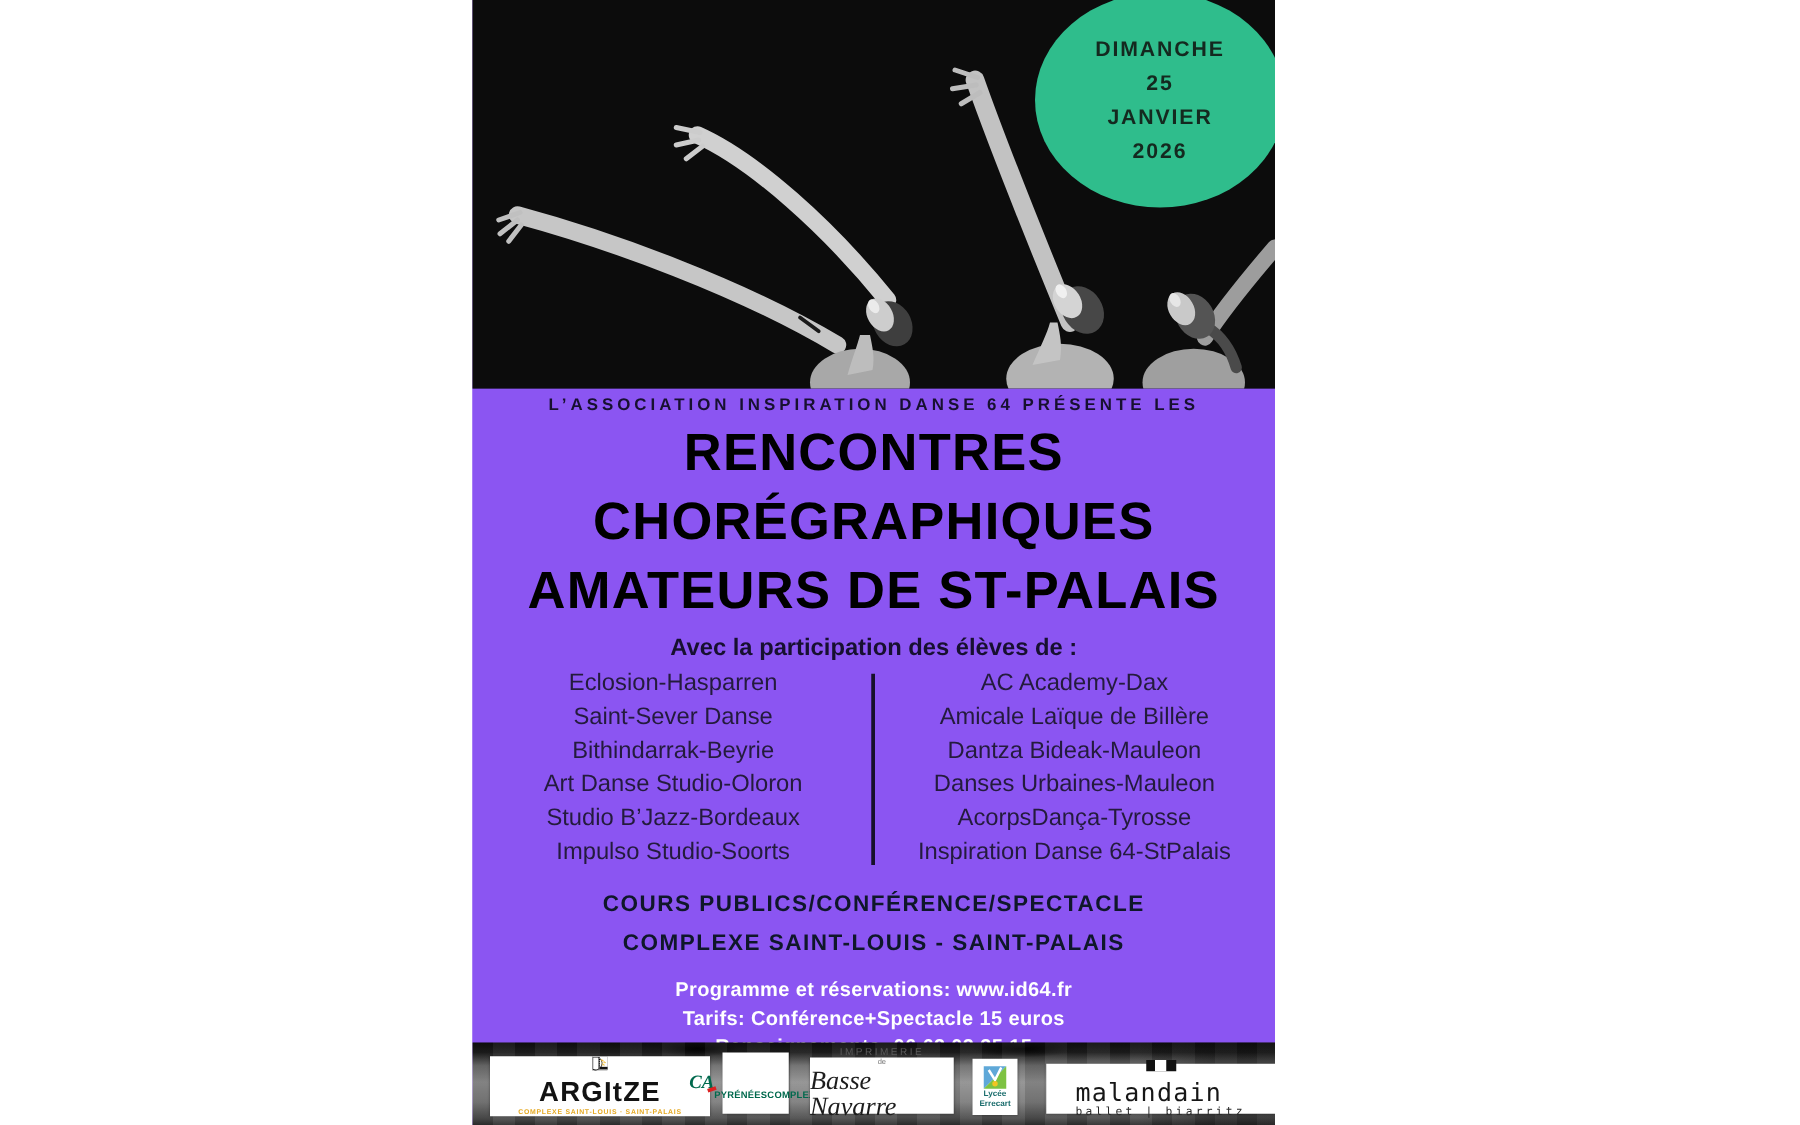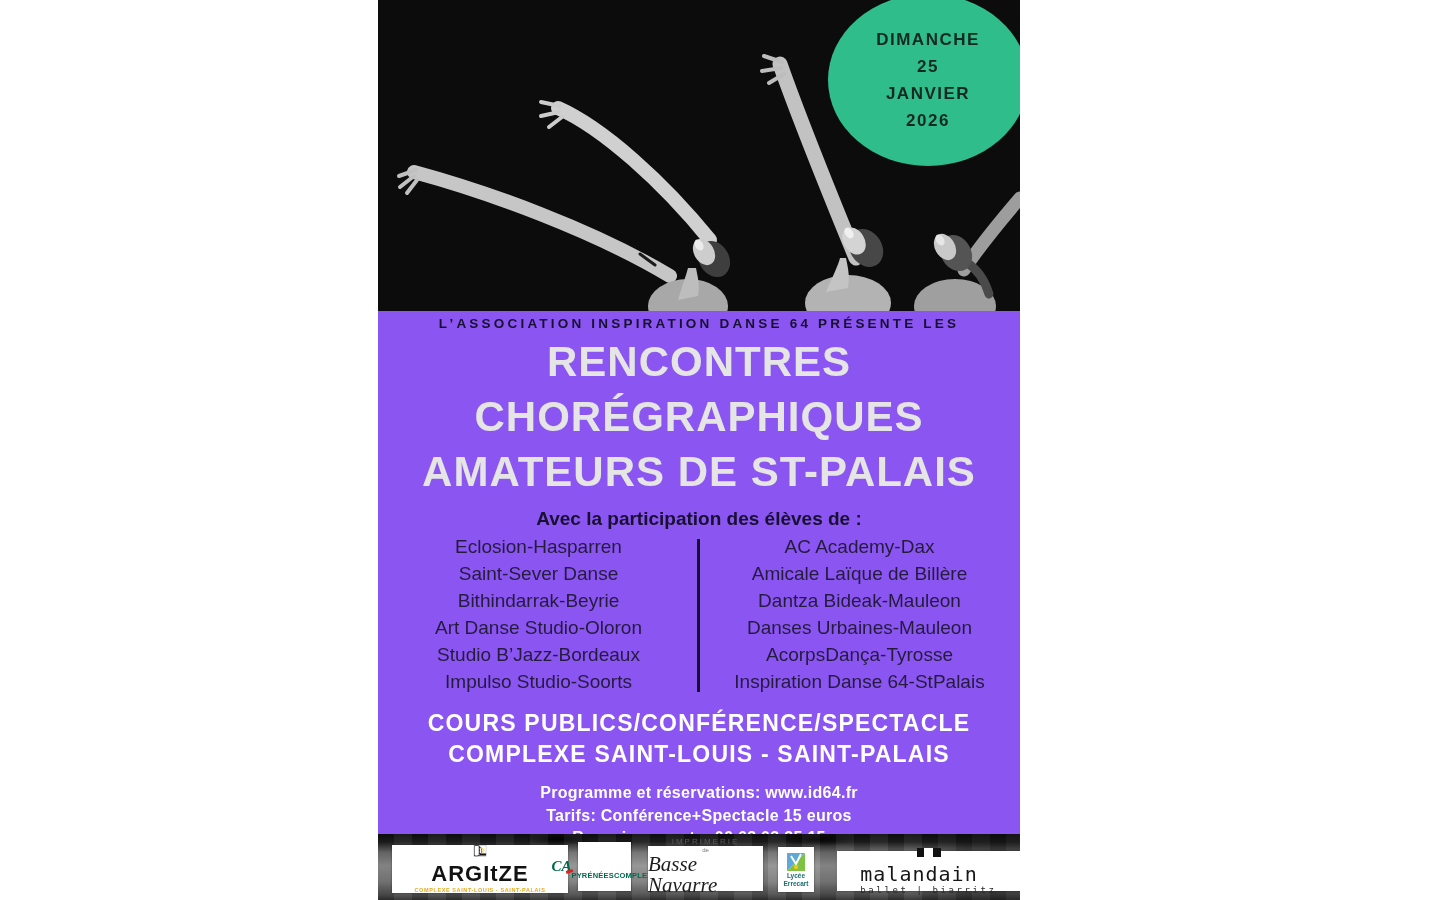--- a/index.html
+++ b/index.html
@@ -17,26 +17,26 @@
   .photo svg{position:absolute;left:0;top:0;}
   .date-badge{position:absolute;left:450px;top:-6px;width:200px;height:172px;border-radius:50%;
     background:var(--green);display:flex;flex-direction:column;align-items:center;justify-content:center;z-index:3;}
   .date-badge span{display:block;font-size:17px;font-weight:bold;letter-spacing:1.5px;
     line-height:27px;color:var(--badge-text);text-align:center;}
 
   
   .body-purple{position:absolute;left:0;top:311px;width:642px;height:523px;background:var(--purple);
     text-align:center;color:var(--white);}
   .presenter{padding-top:5px;font-size:13.5px;font-weight:bold;letter-spacing:3.2px;color:var(--dark-text);}
-  .title{margin-top:3px;font-weight:bold;font-size:42px;line-height:55px;letter-spacing:1px;color:#e5e5e5;}
+  .title{margin-top:3px;font-weight:bold;font-size:42px;line-height:55px;letter-spacing:1px;color:#000000;}
   .participation-heading{margin-top:9px;font-size:19px;font-weight:bold;color:var(--dark-text);}
   .columns{position:relative;margin-top:3px;display:flex;width:642px;}
   .columns .divider{position:absolute;left:319px;top:6px;width:3px;height:153px;background:#17102b;}
   .col{width:321px;color:#241b3d;font-size:19px;line-height:27px;font-weight:normal;}
-  .event-lines{margin-top:13px;font-size:23px;font-weight:bold;letter-spacing:1.2px;line-height:31px;color:#ffffff;text-align:center;}
+  .event-lines{margin-top:13px;font-size:18px;font-weight:bold;letter-spacing:1.2px;line-height:31px;color:#0f172a;text-align:center;}
   .info-lines{margin-top:12px;font-size:16px;font-weight:bold;letter-spacing:0.3px;line-height:22.5px;color:#ffffff;}
 
   
   .sponsors{position:absolute;left:0;top:834px;width:642px;height:66px;overflow:hidden;
     background:
       repeating-linear-gradient(90deg, rgba(0,0,0,0.10) 0 16px, rgba(255,255,255,0.05) 16px 34px),
       radial-gradient(ellipse 46px 9px at 180px 5px, rgba(0,0,0,0.9), rgba(0,0,0,0) 70%),
       radial-gradient(ellipse 60px 10px at 440px 5px, rgba(0,0,0,0.85), rgba(0,0,0,0) 70%),
       linear-gradient(180deg,#0e0e0e 0%,#1d1d1d 12%,#6e6e6e 28%,#919191 48%,#7e7e7e 72%,#4e4e4e 92%,#2f2f2f 100%);}
   .sponsors::after{content:"";position:absolute;right:0;top:0;width:110px;height:66px;

